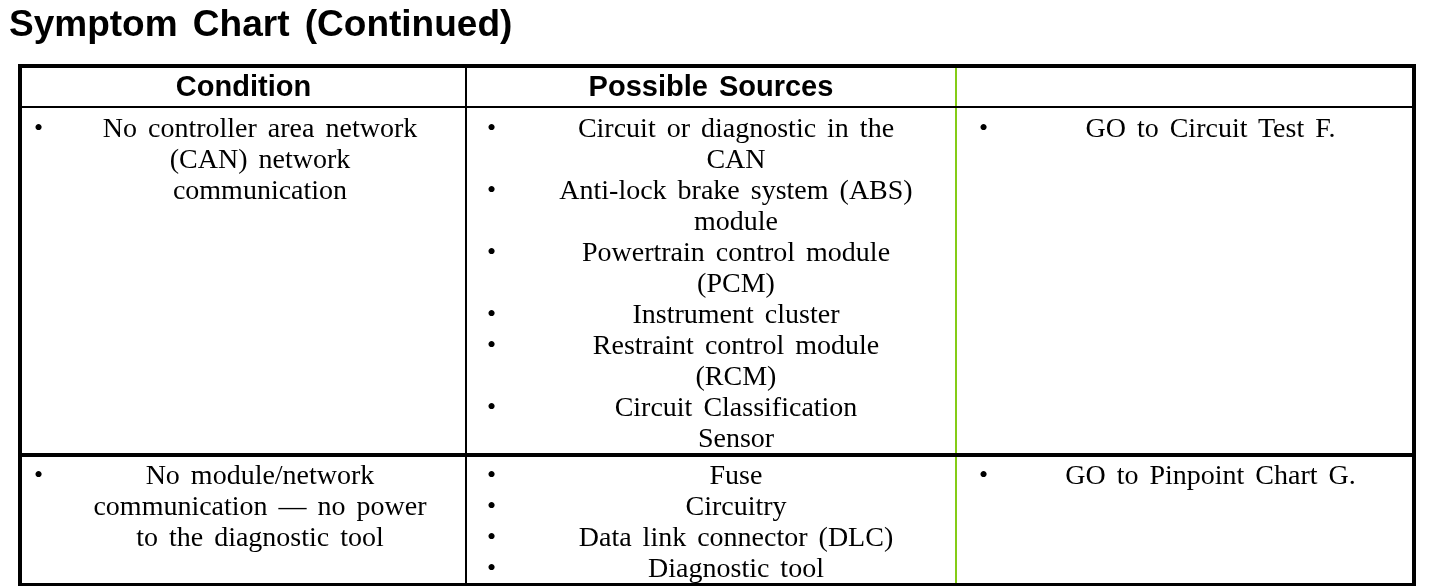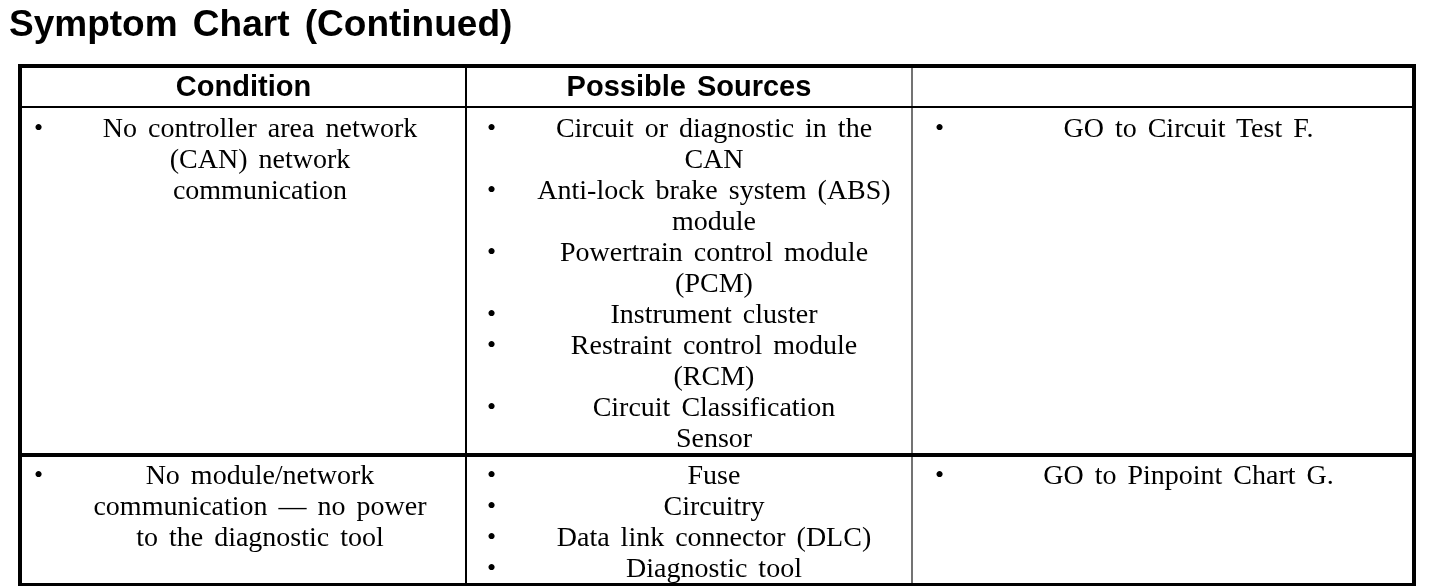--- a/index.html
+++ b/index.html
@@ -47,21 +47,21 @@
     font-weight: bold;
     font-size: 29px;
     line-height: 37px;
     text-align: center;
     word-spacing: 3px;
   }
   .trow { display: flex; flex: none; }
   .trow.r1 { height: 349px; border-bottom: 4px solid #000000; }
   .trow.r2 { flex: 1; }
   .c1 { width: 445px; border-right: 2px solid #000000; }
-  .c2 { width: 446px; border-right: 2px solid #737373; }
+  .c2 { width: 490px; border-right: 2px solid #84cc16; }
   .c3 { flex: 1; }
   .cell { overflow: hidden; }
   .r1 .cell { padding-top: 4px; }
   .r2 .cell { padding-top: 2px; }
   .cell.c1 { padding-left: 12px; padding-right: 10px; }
   .cell.c2 { padding-left: 20px; padding-right: 8px; }
   .cell.c3 { padding-left: 22px; padding-right: 8px; }
   .li {
     display: flex;
     align-items: flex-start;

